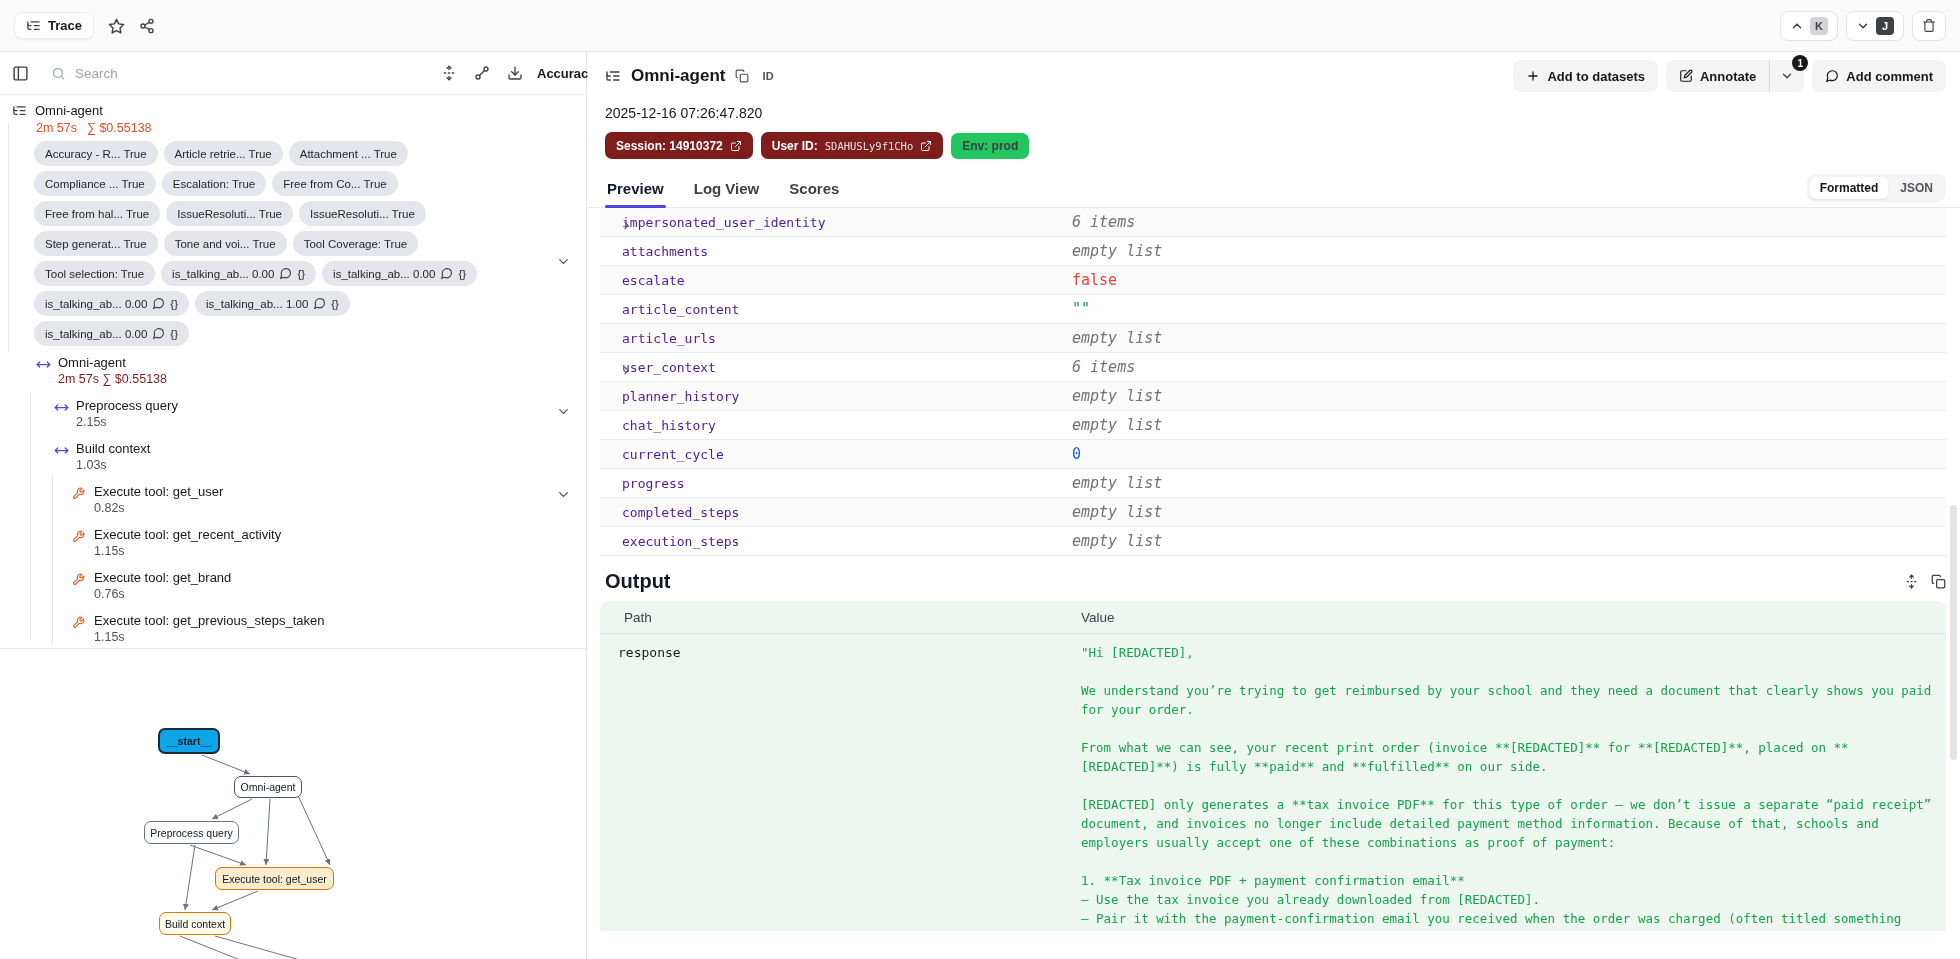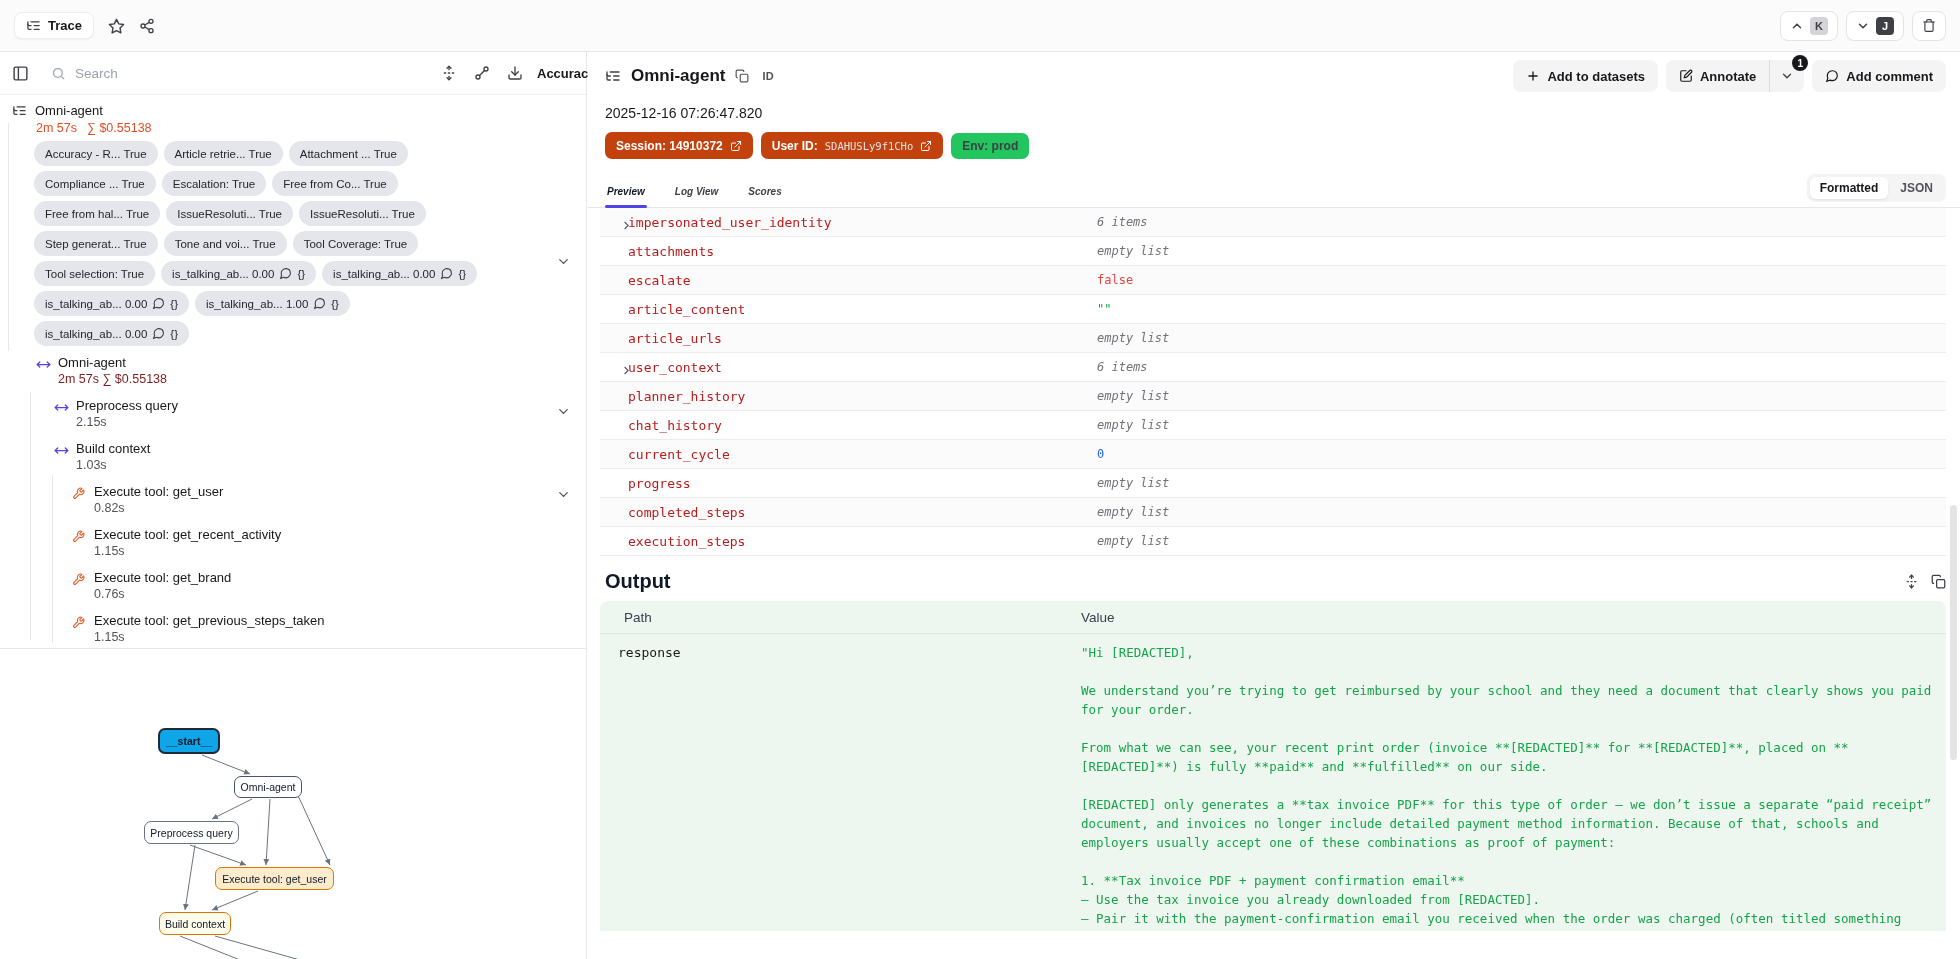--- a/index.html
+++ b/index.html
@@ -68,39 +68,39 @@
     height:32px; padding:0 13px; font-size:13px; font-weight:600; color:#18181b; cursor:pointer; font-family:inherit; }
   .split { display:flex; align-items:center; }
   .split .gbtn.left { border-radius:8px 0 0 8px; }
   .split-sep { width:1px; height:32px; background:#d9d9de; }
   .split-chev { position:relative; background:#f4f4f5; border-radius:0 8px 8px 0; height:32px; width:34px;
     display:flex; align-items:center; justify-content:center; cursor:pointer; }
   .notif { position:absolute; top:-5px; right:-4px; min-width:16px; height:16px; border-radius:8px; background:#18181b;
     color:#fff; font-size:10px; font-weight:700; display:flex; align-items:center; justify-content:center; padding:0 4px; }
   .timestamp { font-size:14px; margin:5px 0 0 17px; }
   .badges { display:flex; gap:8px; margin:11px 0 0 17px; align-items:center; }
-  .pill-dark { display:flex; align-items:center; gap:7px; background:#c2410c; color:#fff; border-radius:7px;
+  .pill-dark { display:flex; align-items:center; gap:7px; background:#7f1d1d; color:#fff; border-radius:7px;
     height:27px; padding:0 11px; font-size:12px; font-weight:700; cursor:pointer; }
   .pill-dark .mono-val { font-family:"DejaVu Sans Mono", monospace; font-size:10.5px; font-weight:400; color:#e4e4e7; }
   .pill-gray { background:#22c55e; color:#3f3f46; border-radius:7px; height:26px; padding:0 11px;
     font-size:12px; font-weight:700; display:flex; align-items:center; }
   .tabs-row { display:flex; align-items:flex-end; margin-top:12px; border-bottom:1px solid #e5e7eb; padding:0 14px 0 17px; height:37px; }
-  .tab { font-size:10px; font-weight:600; color:#3f3f46; padding:0 2px 10px 2px; margin-right:26px; cursor:pointer; position:relative;font-style:italic; }
+  .tab { font-size:15px; font-weight:600; color:#3f3f46; padding:0 2px 10px 2px; margin-right:26px; cursor:pointer; position:relative; }
   .tab.active { color:#111827; }
   .tab.active::after { content:""; position:absolute; left:0; right:0; bottom:-1px; height:3px; background:#4f46e5; border-radius:2px; }
   .view-toggle { margin-left:auto; margin-bottom:5px; background:#f4f4f5; border-radius:8px; padding:3px; display:flex; gap:2px; }
   .seg { font-size:12px; font-weight:600; padding:4px 10px; border-radius:6px; color:#52525b; cursor:pointer; }
   .seg.active { background:#fff; color:#18181b; box-shadow:0 1px 2px rgba(0,0,0,.08); }
 
   .kv-table { margin:0 14px 0 12px; }
   .kv-row { display:flex; align-items:center; height:29px; border-bottom:1px solid #ececee; position:relative; }
   .kv-row:nth-child(odd) { background:#fbfbfc; }
   .kv-chev { position:absolute; left:20px; top:8px; color:#52525b; cursor:pointer; }
-  .kv-key { font-family:"DejaVu Sans Mono", monospace; font-size:13px; color:#b91c1c; margin-left:28px; }
-  .kv-val { position:absolute; left:497px; font-family:"DejaVu Sans Mono", monospace; font-size:12px; }
+  .kv-key { font-family:"DejaVu Sans Mono", monospace; font-size:13px; color:#4c1d95; margin-left:22px; }
+  .kv-val { position:absolute; left:472px; font-family:"DejaVu Sans Mono", monospace; font-size:15px; }
   .v-meta { font-style:italic; color:#71717a; }
   .v-false { color:#e5443e; }
   .v-str { color:#16a34a; }
   .v-num { color:#2563eb; }
 
   .output-head { display:flex; align-items:center; margin:13px 14px 0 17px; height:24px; }
   .output-title { font-size:20px; font-weight:700; color:#111827; }
   .output-icons { margin-left:auto; display:flex; gap:12px; color:#52525b; }
   .output-table { margin:8px 14px 0 12px; background:#edf7ef; border-radius:8px 8px 0 0; height:330px; overflow:hidden; }
   .out-header { display:flex; height:33px; align-items:center; border-bottom:1px solid #d9e9dd; }

